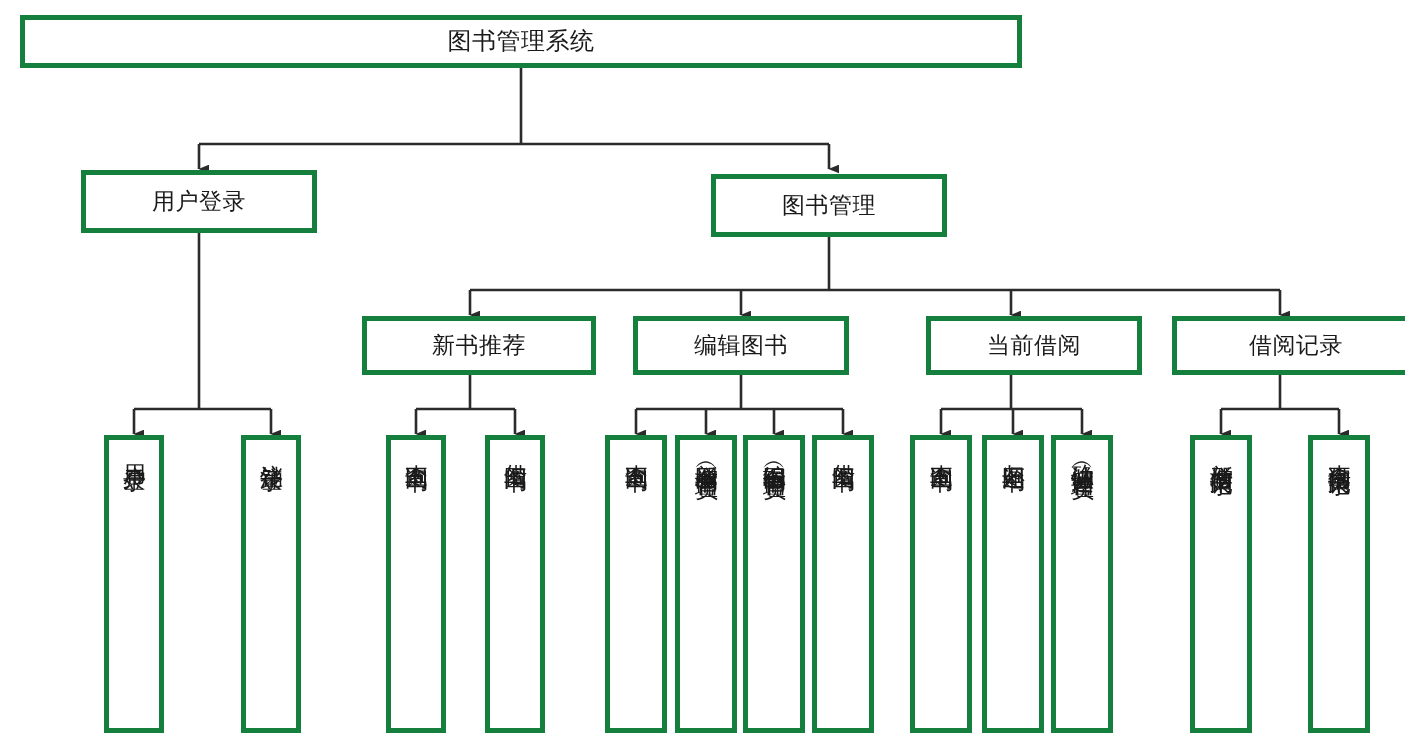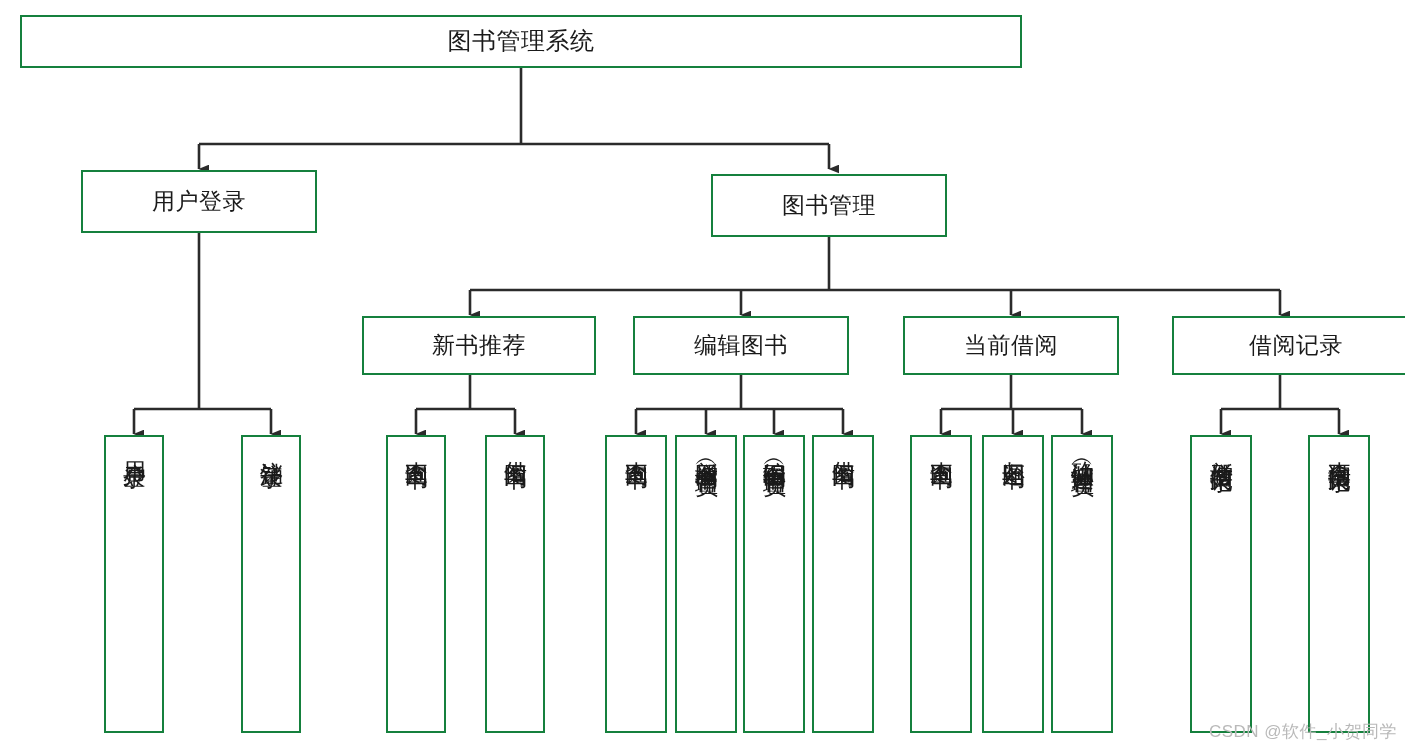--- a/index.html
+++ b/index.html
@@ -23,21 +23,21 @@
     left: 0;
     top: 0;
     width: 1405px;
     height: 747px;
     pointer-events: none;
   }
   .node {
     position: absolute;
     box-sizing: border-box;
     background: #ffffff;
-    border: 2px solid #15803d;
+    border: 5px solid #15803d;
     display: flex;
     align-items: center;
     justify-content: center;
     z-index: 3;
   }
   .node-label {
     color: #1a1a1a;
     letter-spacing: 0.5px;
     white-space: nowrap;
   }
@@ -131,21 +131,21 @@
       </div>
       <div class="node horiz" style="left: 711px; top: 174px; width: 236px; height: 63px;">
         <span class="node-label">图书管理</span>
       </div>
       <div class="node horiz" style="left: 362px; top: 316px; width: 234px; height: 59px;">
         <span class="node-label">新书推荐</span>
       </div>
       <div class="node horiz" style="left: 633px; top: 316px; width: 216px; height: 59px;">
         <span class="node-label">编辑图书</span>
       </div>
-      <div class="node horiz" style="left: 903px; top: 316px; width: 216px; height: 59px;">
+      <div class="node horiz" style="left: 926px; top: 316px; width: 216px; height: 59px;">
         <span class="node-label">当前借阅</span>
       </div>
       <div class="node horiz" style="left: 1172px; top: 316px; width: 248px; height: 59px;">
         <span class="node-label">借阅记录</span>
       </div>
       <div class="node leaf" style="left: 104px; top: 435px; width: 60px; height: 298px;">
         <span class="node-label">用户登录</span>
       </div>
       <div class="node leaf" style="left: 241px; top: 435px; width: 60px; height: 298px;">
         <span class="node-label">注销登录</span>
@@ -178,14 +178,13 @@
         <span class="node-label">确认归还（管理员）</span>
       </div>
       <div class="node leaf" style="left: 1190px; top: 435px; width: 62px; height: 298px;">
         <span class="node-label">新增借阅记录</span>
       </div>
       <div class="node leaf" style="left: 1308px; top: 435px; width: 62px; height: 298px;">
         <span class="node-label">查询借阅记录</span>
       </div>
     </div>
 
-  <div id="watermark">CSDN @软件_小贺同学</div>
 </div>
 
 </body></html>

